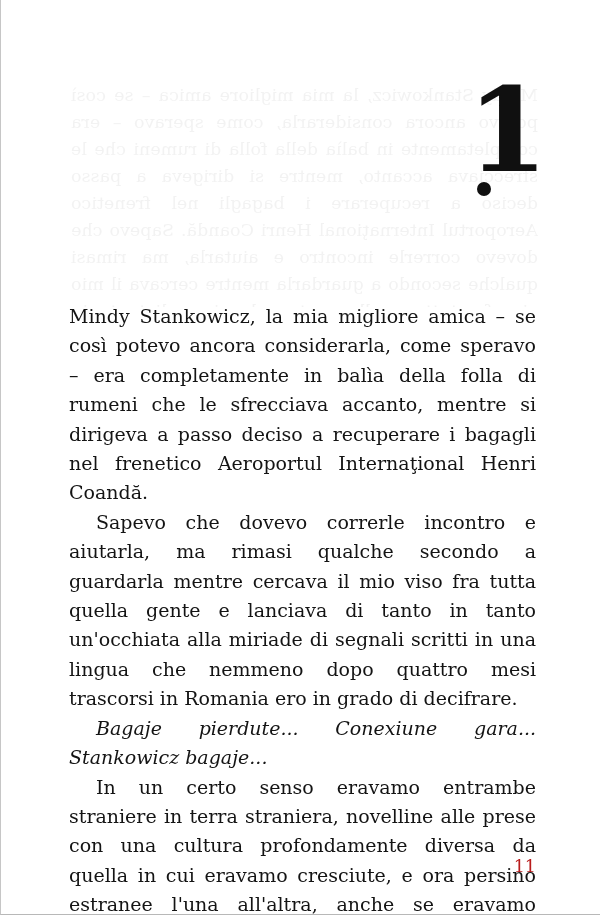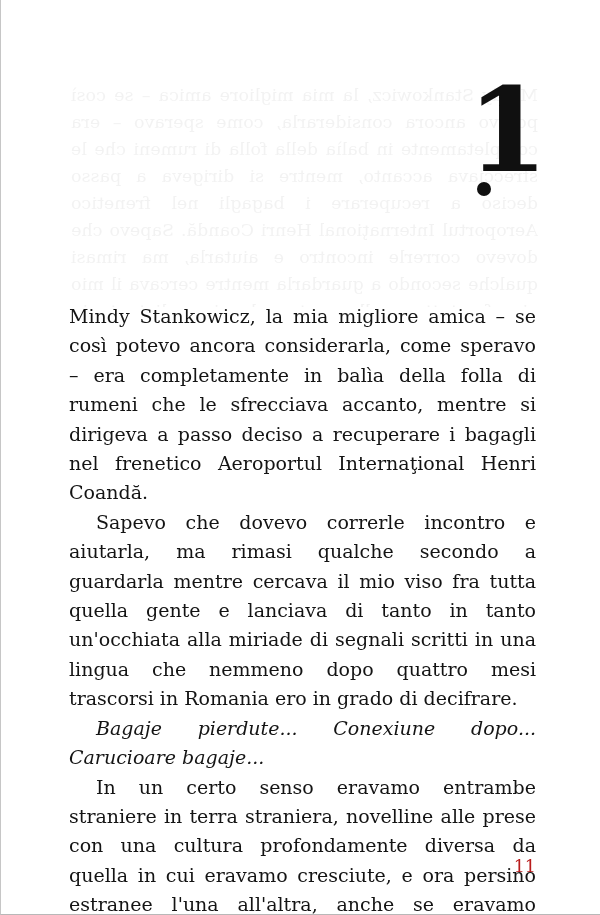--- a/index.html
+++ b/index.html
@@ -102,19 +102,19 @@
   </div>
 
   <div class="chapter-num">
     <span>1</span>
     <span class="chapter-dot"></span>
   </div>
 
   <div class="body-text">
     <p>Mindy Stankowicz, la mia migliore amica – se così potevo ancora considerarla, come speravo – era completamente in balìa della folla di rumeni che le sfrecciava accanto, mentre si dirigeva a passo deciso a recuperare i bagagli nel frenetico Aeroportul Internaţional Henri Coandă.</p>
     <p class="indented">Sapevo che dovevo correrle incontro e aiutarla, ma rimasi qualche secondo a guardarla mentre cercava il mio viso fra tutta quella gente e lanciava di tanto in tanto un'occhiata alla miriade di segnali scritti in una lingua che nemmeno dopo quattro mesi trascorsi in Romania ero in grado di decifrare.</p>
-    <p class="indented italic">Bagaje pierdute... Conexiune dopo... Carucioare bagaje...</p>
+    <p class="indented italic">Bagaje pierdute... Conexiune gara... Stankowicz bagaje...</p>
     <p class="indented">In un certo senso eravamo entrambe straniere in terra straniera, novelline alle prese con una cultura profondamente diversa da quella in cui eravamo cresciute, e ora persino estranee l'una all'altra, anche se eravamo amiche dai tempi dell'asilo.</p>
   </div>
 
   <div class="page-number">11</div>
 
 </div>
 
 </body></html>

